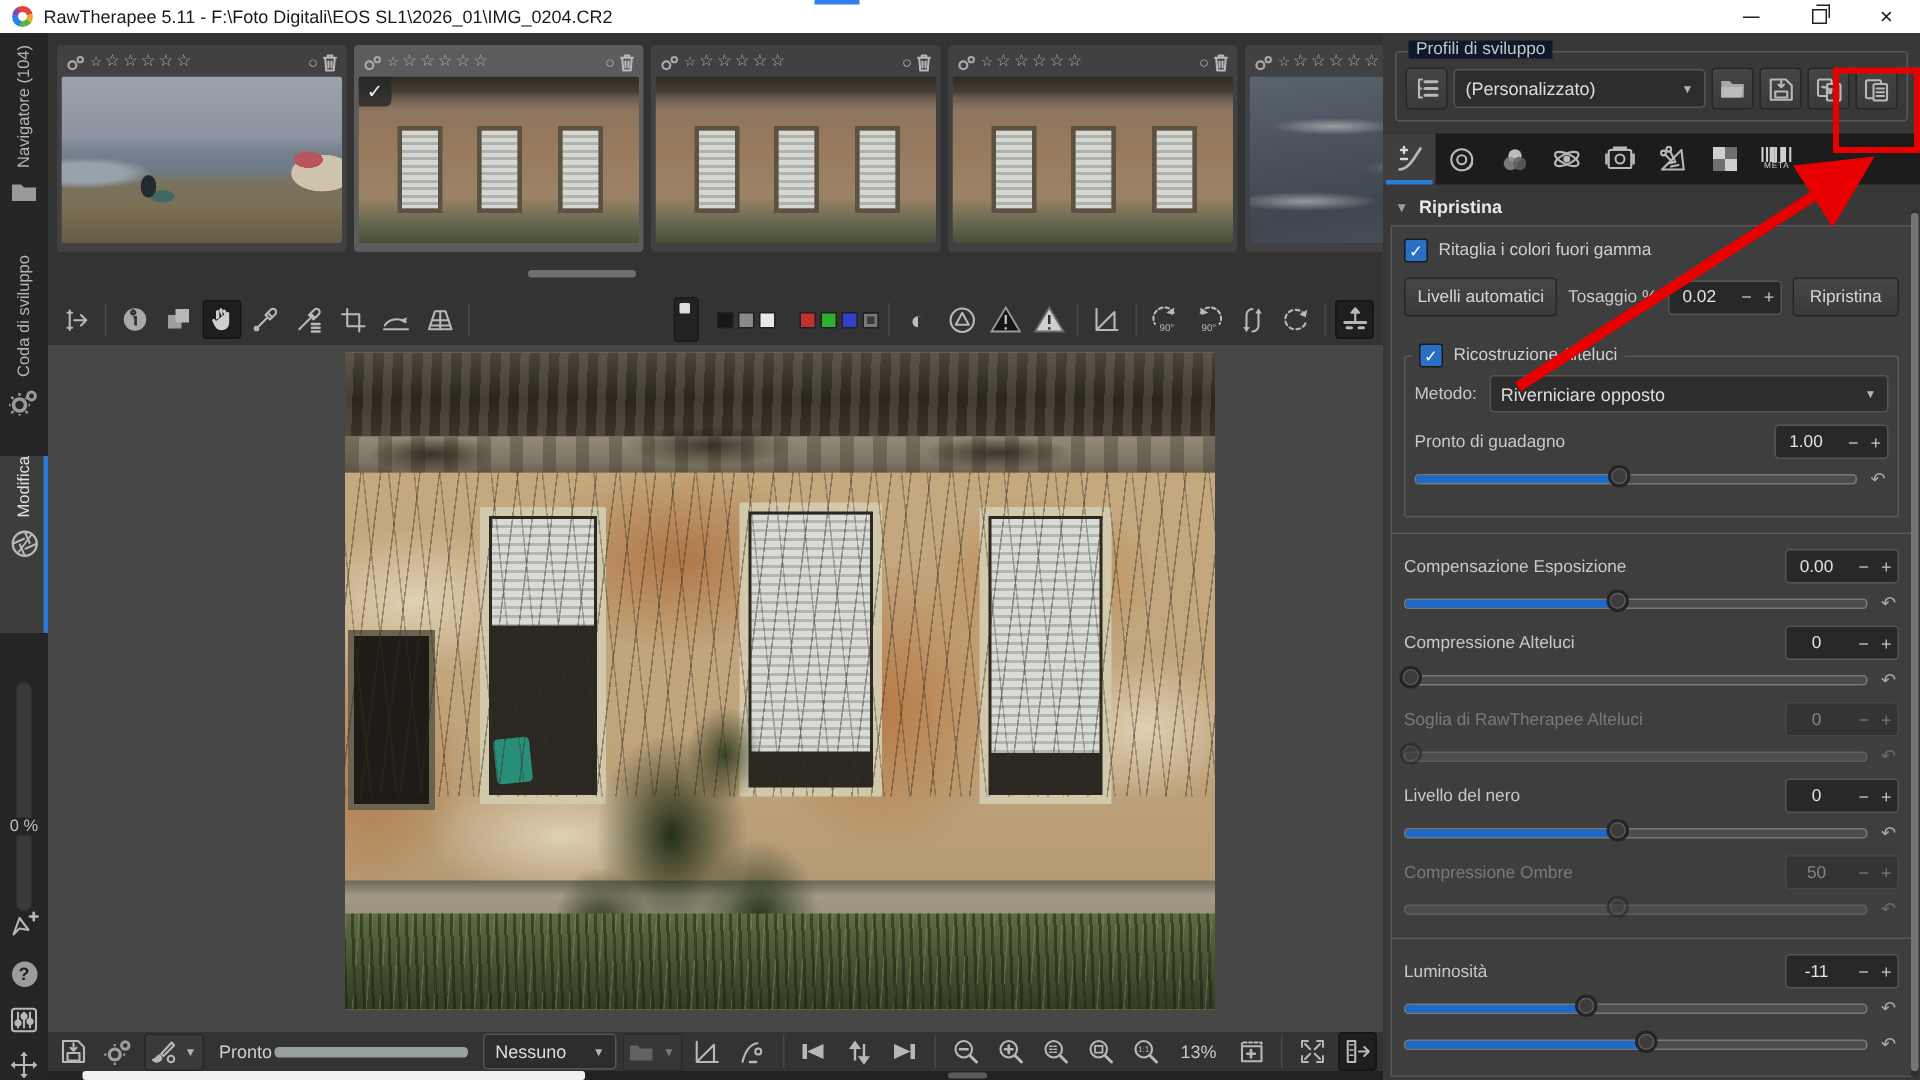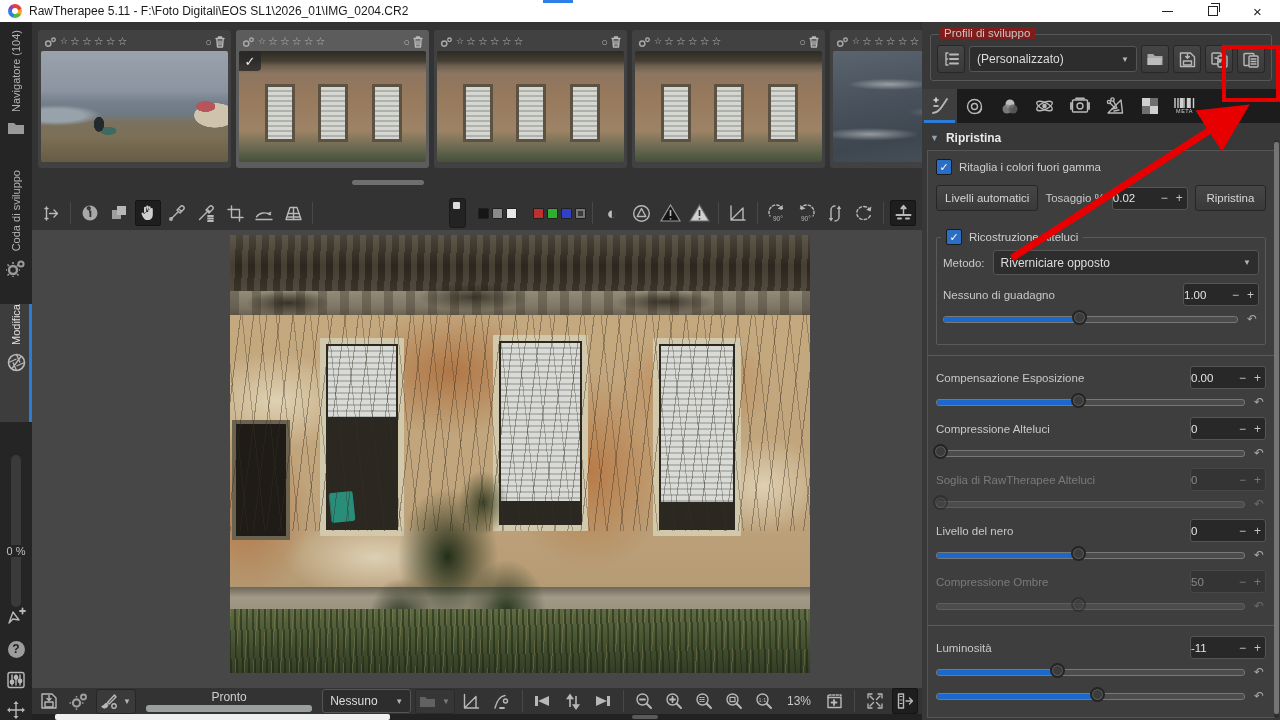--- a/index.html
+++ b/index.html
@@ -120,34 +120,34 @@
       radial-gradient(60px 18px at 10% 30%,rgba(30,26,18,.75),transparent 70%),
       radial-gradient(80px 20px at 42% 20%,rgba(30,26,18,.7),transparent 70%),
       radial-gradient(70px 16px at 75% 28%,rgba(28,24,16,.7),transparent 70%)}
 
   
   #bottom-toolbar{position:absolute;left:0;top:666px;width:890px;height:26px;background:#333;
                   display:flex;align-items:center;gap:4px;padding:0 4px;box-sizing:border-box}
   .bgrp{display:flex;align-items:center;background:#3a3a3a;border:1px solid #262626;border-radius:3px;height:23px}
   .bgrp .tbtn{width:22px;height:21px}
   .dd-arrow{font-size:8px;color:#b5b5b5;padding:0 4px}
-  #status-wrap{width:210px;display:flex;flex-direction:column;align-items:center;gap:2px;margin:0 6px}
+  #status-wrap{width:210px;display:flex;align-items:center;gap:2px;margin:0 6px}
   #status-text{font-size:12px;color:#cfcfcf;line-height:1}
   #status-bar{width:100%;height:7px;border-radius:3px;background:#9aa0a0}
   .select{background:#2d2d2d;border:1px solid #555;border-radius:3px;height:22px;display:flex;align-items:center;
           justify-content:space-between;padding:0 7px;gap:8px;color:#ddd}
   #zoom-label{font-size:12px;color:#c8c8c8;padding:0 6px}
   #scrollstrip{position:absolute;left:0;top:692px;width:890px;height:6px;background:#222}
   #scrollthumb{position:absolute;left:23px;top:0;width:335px;height:6px;background:#f0f0f0;border-radius:2px}
   #scrollmark{position:absolute;left:600px;top:1px;width:26px;height:4px;background:#5a5a5a;border-radius:2px}
 
   
   #right-panel{position:absolute;left:922px;top:22px;width:358px;height:698px;background:#383838;overflow:hidden}
   .groupbox{border:1px solid #585858;border-radius:3px;margin:12px 8px 8px;padding:10px 6px 7px;position:relative}
-  .groupbox-label{position:absolute;top:-8px;left:8px;background:#7f1d1d;padding:0 5px;color:#c6c6c6;font-size:11.5px}
+  .groupbox-label{position:absolute;top:-8px;left:8px;background:#0f172a;padding:0 5px;color:#c6c6c6;font-size:11.5px}
   #profile-row{display:flex;align-items:center;gap:4px}
   .pbtn{width:26px;height:26px;background:linear-gradient(#454545,#3a3a3a);border:1px solid #272727;border-radius:3px;
         display:flex;align-items:center;justify-content:center;flex:none}
   #profile-select{flex:1;height:24px}
   #tab-row{height:34px;background:#1c1c1c;display:flex;align-items:stretch;margin-top:8px}
   .tab{width:35px;display:flex;align-items:center;justify-content:center;position:relative}
   .tab.sel{background:#3f3f3f}
   .tab.sel::after{content:"";position:absolute;left:2px;right:2px;bottom:0;height:3px;background:#2b7cd6}
   .meta-label{font-size:5.5px;color:#cfcfcf;letter-spacing:.5px;text-align:center;line-height:1}
 
@@ -158,21 +158,21 @@
 
   .cb-row{display:flex;align-items:center;gap:7px;margin-bottom:10px}
   .checkbox{width:14px;height:14px;background:#2b6fc4;border:1px solid #1a1a1a;border-radius:2px;
             color:#fff;font-size:11px;display:flex;align-items:center;justify-content:center;flex:none}
   .cb-label{color:#cfcfcf;font-size:11.5px}
 
   .btn{background:linear-gradient(#464646,#3a3a3a);border:1px solid #262626;border-radius:3px;color:#d6d6d6;
        font-size:11.5px;display:flex;align-items:center;justify-content:center;padding:0 8px;height:25px;box-sizing:border-box}
   #autolevels-row{display:flex;align-items:center;gap:7px;margin-bottom:26px}
   .spinner{display:flex;align-items:center;background:#282828;border:1px solid #555;border-radius:3px;height:21px;width:74px;flex:none}
-  .spin-val{flex:1;text-align:left;padding-right:4px;color:#e4e4e4;font-size:11.5px}
+  .spin-val{flex:1;text-align:center;padding-right:4px;color:#e4e4e4;font-size:11.5px}
   .spin-btn{width:15px;text-align:center;color:#c4c4c4;font-size:12px;line-height:1}
   .spin-minus::before{content:"−"}
   .spin-plus::before{content:"+"}
 
   .hl-frame{border:1px solid #5a5a5a;border-radius:2px;margin:12px 0 4px;padding:12px 6px 10px;position:relative}
   .hl-legend{position:absolute;top:-9px;left:4px;background:#3e3e3e;padding:0 5px;display:flex;align-items:center;gap:7px}
   .row{display:flex;align-items:center;gap:6px}
   .lbl{color:#c8c8c8;font-size:11.5px}
   #metodo-select{flex:1;height:23px;margin-left:2px}
 
@@ -820,21 +820,21 @@
       </div>
       <div class="row" style="margin-bottom:8px">
         <span class="lbl">Metodo:</span>
         <div class="select" id="metodo-select">
           <span>Riverniciare opposto</span>
           <span class="dd-arrow" style="padding:0">▼</span>
         </div>
       </div>
       <div class="adj">
         <div class="adj-top">
-          <span class="lbl">Nessuno di guadagno</span>
+          <span class="lbl">Pronto di guadagno</span>
           <div class="spinner">
             <span class="spin-val">1.00</span>
             <span class="spin-btn spin-minus"></span>
             <span class="spin-btn spin-plus"></span>
           </div>
         </div>
         <div class="adj-slider">
           <div class="track">
             <div class="fill" style="width: 46%;"></div>
             <div class="knob" style="left: calc(46% - 7px);"></div>

